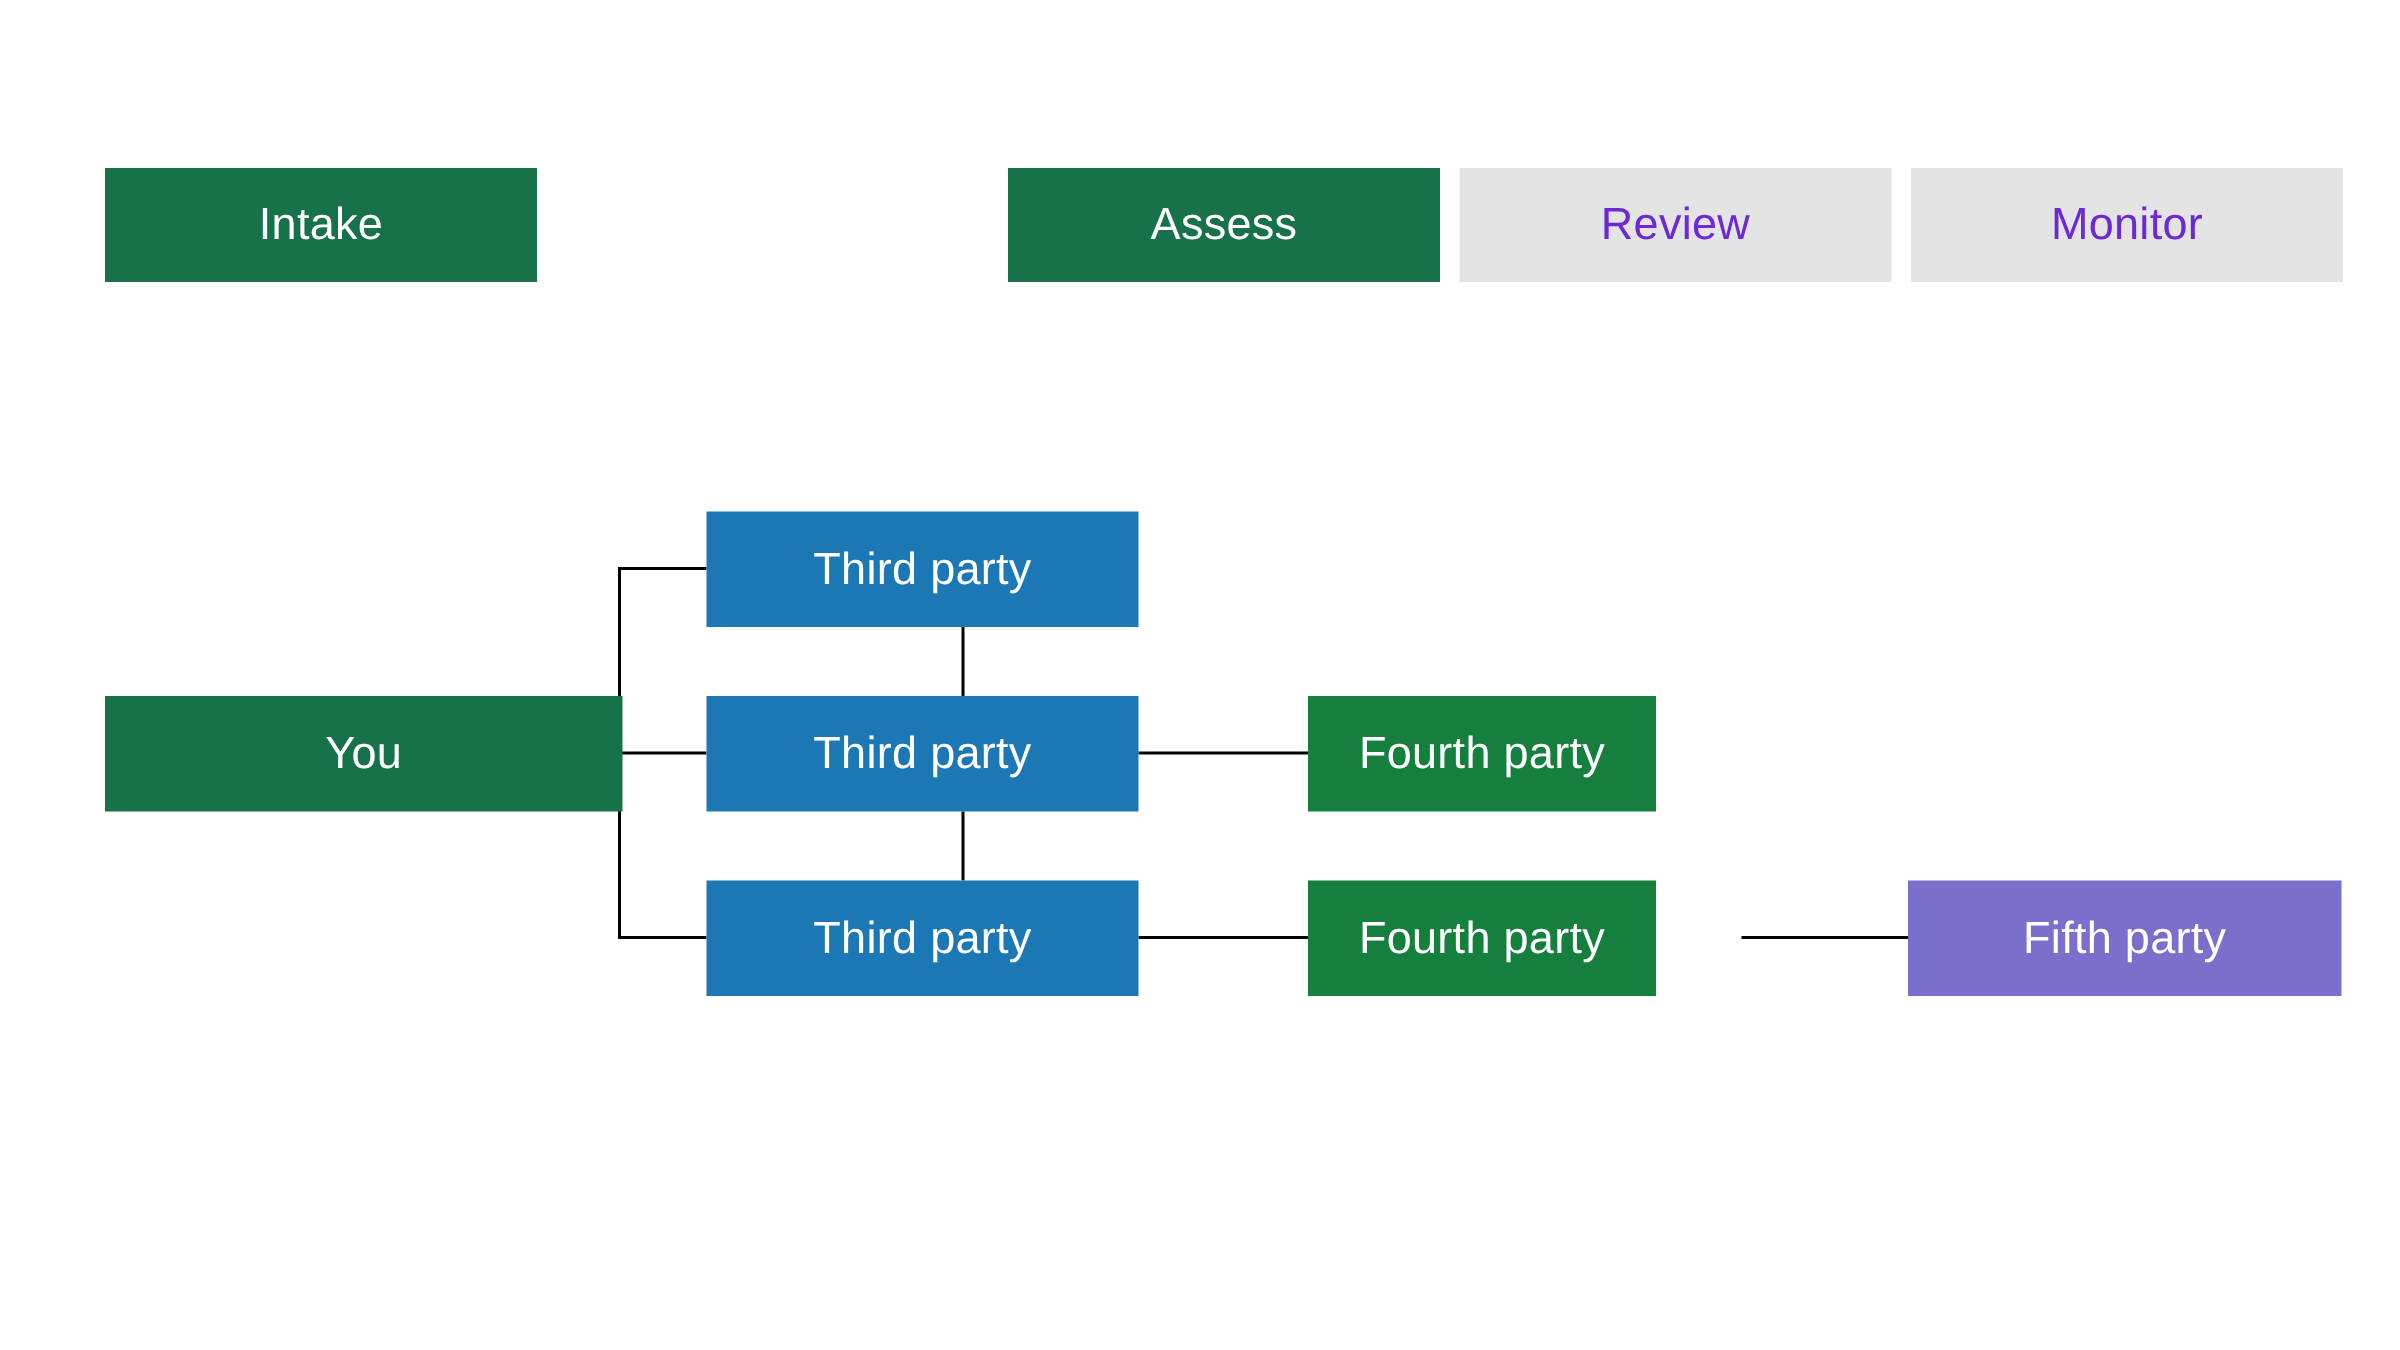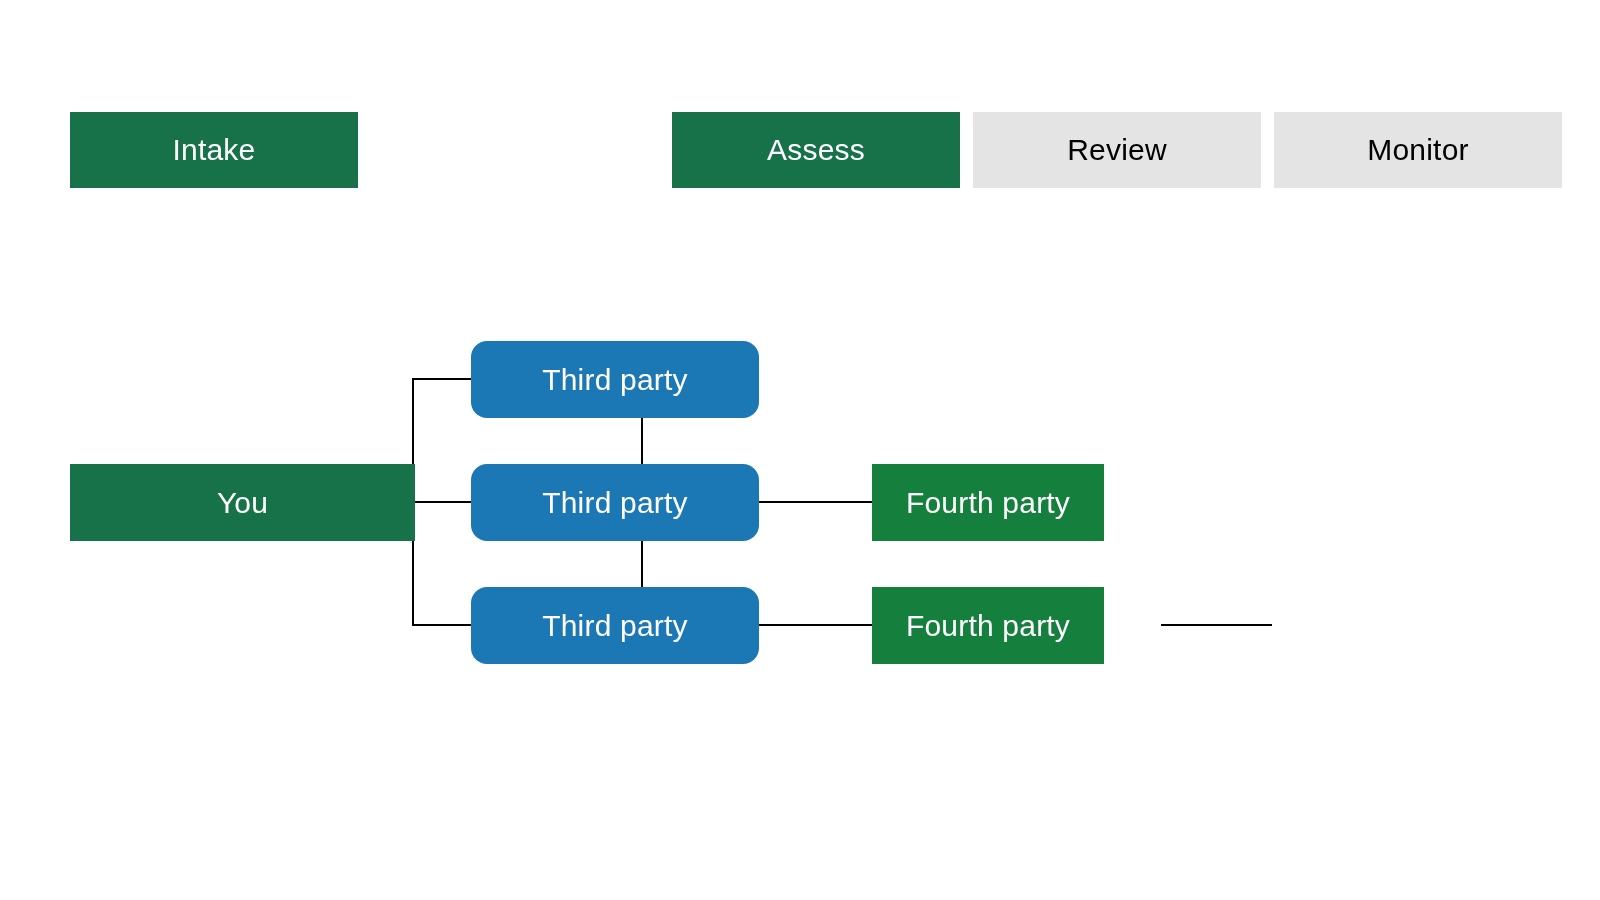--- a/index.html
+++ b/index.html
@@ -21,31 +21,31 @@
     justify-content: center;
     font-size: 30px;
     letter-spacing: 0.2px;
     color: #ffffff;
     white-space: nowrap;
   }
 
   
   .stage { top: 96px; width: 288px; height: 76px; }
   .stage.active   { background: #17724A; color: #ffffff; }
-  .stage.inactive { background: #E4E4E4; color: #000000; }
+  .stage.inactive { background: #E4E4E4; color: #6d28d9; }
   .stage-0 { left: 54px; }
   .stage-1 { left: 355px; }
   .stage-2 { left: 656px; }
   .stage-3 { left: 957px; }
   .stage-4 { left: 1258px; }
 
   
   .node { height: 77px; }
   .node-you    { background: #17724A; left: 54px;   top: 448px; width: 345px; }
-  .node-third  { background: #1C78B5; left: 455px;  width: 288px; border-radius: 16px; }
+  .node-third  { background: #1C78B5; left: 455px;  width: 288px; }
   .node-fourth { background: #15803d; left: 856px;  width: 232px; }
   .node-fifth  { background: #7A70CC; left: 1256px; top: 571px; width: 289px; }
   .row-1 { top: 325px; }
   .row-2 { top: 448px; }
   .row-3 { top: 571px; }
 
   
   .line { position: absolute; background: #000000; }
   .line.h { height: 2px; }
   .line.v { width: 2px; }
@@ -79,14 +79,15 @@
   <div class="line h l-t2-f1"></div>
   <div class="line h l-t3-f2"></div>
   <div class="line h l-f2-fifth"></div>
 
   <div class="box node node-you">You</div>
   <div class="box node node-third row-1">Third party</div>
   <div class="box node node-third row-2">Third party</div>
   <div class="box node node-third row-3">Third party</div>
   <div class="box node node-fourth row-2">Fourth party</div>
   <div class="box node node-fourth row-3">Fourth party</div>
+  <div class="box node node-fifth">Fifth party</div>
 
 </div>
 
 </body></html>

